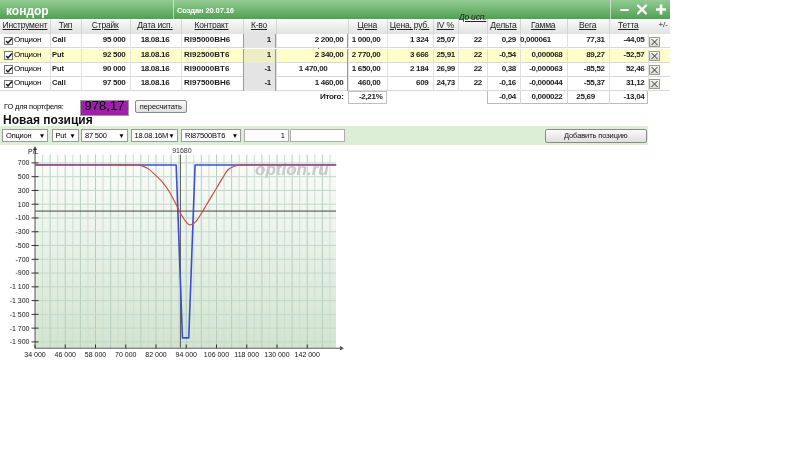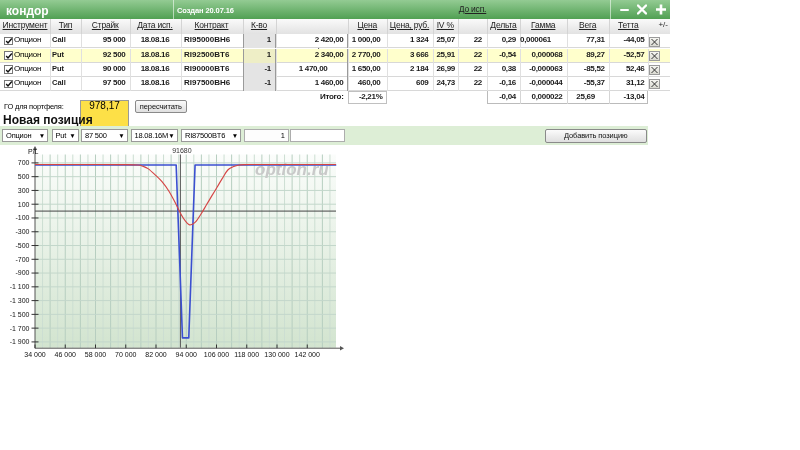--- a/index.html
+++ b/index.html
@@ -36,21 +36,21 @@
   </div>
 <div style="position:absolute;left:348px;top:19px;width:38.5px;height:15px;">
     <div class="hdr" style="line-height:12.5px;">Цена</div>
   </div>
 <div style="position:absolute;left:386.5px;top:19px;width:46.0px;height:15px;">
     <div class="hdr" style="line-height:12.5px;">Цена, руб.</div>
   </div>
 <div style="position:absolute;left:432.5px;top:19px;width:25.5px;height:15px;">
     <div class="hdr" style="line-height:12.5px;">IV %</div>
   </div>
-<div style="position:absolute;left:458px;top:3px;width:29px;height:22px;">
+<div style="position:absolute;left:458px;top:11px;width:29px;height:22px;font-style:italic;">
     <div class="hdr" style="line-height:12.5px;">До исп.</div>
   </div>
 <div style="position:absolute;left:487px;top:19px;width:33px;height:15px;">
     <div class="hdr" style="line-height:12.5px;">Дельта</div>
   </div>
 <div style="position:absolute;left:520px;top:19px;width:46.5px;height:15px;">
     <div class="hdr" style="line-height:12.5px;">Гамма</div>
   </div>
 <div style="position:absolute;left:566.5px;top:19px;width:42.200000000000045px;height:15px;">
     <div class="hdr" style="line-height:12.5px;">Вега</div>
@@ -97,21 +97,21 @@
     </svg>
   </div>
 <div style="position:absolute;left:14px;top:34.3px;width:34px;height:14.2px;font-size:8px;letter-spacing:-0.2px;color:#000;line-height:11.5px;">Опцион</div>
 <div style="position:absolute;left:52px;top:34.3px;width:28px;height:14.2px;font-size:7.5px;font-weight:bold;color:#1a1a1a;line-height:11.5px;">Call</div>
 <div style="position:absolute;left:81px;top:34.3px;width:44.5px;height:14.2px;line-height:11.5px;" class="rt"><span class="num">95 000</span></div>
 <div style="position:absolute;left:129.5px;top:34.3px;width:51px;height:14.2px;text-align:center;line-height:11.5px;"><span class="num">18.08.16</span></div>
 <div style="position:absolute;left:184px;top:34.3px;width:58px;height:14.2px;line-height:11.5px;"><span class="num" style="letter-spacing:0;">RI95000BH6</span></div>
 <div style="position:absolute;left:242.5px;top:34.3px;width:33px;height:14.2px;background:#e4e4e4;border-left:1px solid #9a9a9a;border-right:1px solid #9a9a9a;"></div>
 <div style="position:absolute;left:244px;top:34.3px;width:27px;height:14.2px;text-align:right;line-height:11.5px;"><span class="num">1</span></div>
 <div style="position:absolute;left:275.5px;top:34.3px;width:72.5px;height:14.2px;border-right:1px solid #9a9a9a;"></div>
-<div style="position:absolute;left:280px;top:34.3px;width:63.5px;height:14.2px;text-align:right;line-height:11.5px;"><span class="num">2 420,00</span></div>
+<div style="position:absolute;left:280px;top:34.3px;width:63.5px;height:14.2px;text-align:right;line-height:11.5px;"><span class="num">2 200,00</span></div>
 <div style="position:absolute;left:348px;top:34.3px;width:32.5px;height:14.2px;text-align:right;line-height:11.5px;"><span class="num">1 000,00</span></div>
 <div style="position:absolute;left:386.5px;top:34.3px;width:42.0px;height:14.2px;text-align:right;line-height:11.5px;"><span class="num">1 324</span></div>
 <div style="position:absolute;left:432.5px;top:34.3px;width:22.5px;height:14.2px;text-align:right;line-height:11.5px;"><span class="num">25,07</span></div>
 <div style="position:absolute;left:458px;top:34.3px;width:24px;height:14.2px;text-align:right;line-height:11.5px;"><span class="num">22</span></div>
 <div style="position:absolute;left:487px;top:34.3px;width:29px;height:14.2px;text-align:right;line-height:11.5px;"><span class="num">0,29</span></div>
 <div style="position:absolute;left:520px;top:34.3px;width:42.5px;height:14.2px;text-align:left;line-height:11.5px;"><span class="num">0,000061</span></div>
 <div style="position:absolute;left:566.5px;top:34.3px;width:38.200000000000045px;height:14.2px;text-align:right;line-height:11.5px;"><span class="num">77,31</span></div>
 <div style="position:absolute;left:608.7px;top:34.3px;width:35.799999999999955px;height:14.2px;text-align:right;line-height:11.5px;"><span class="num">-44,05</span></div>
 <div style="position:absolute;left:649.3px;top:36.5px;width:10.8px;height:10.2px;background:linear-gradient(#f6f6f2,#d9d9d1);border:1px solid #9a9a9a;">
     <svg width="9" height="8" viewBox="0 0 9 8" style="position:absolute;left:0;top:0;">
@@ -252,21 +252,21 @@
 <div style="position:absolute;left:348px;top:91.1px;width:34.5px;height:12.5px;text-align:right;line-height:12.5px;"><span class="num">-2,21%</span></div>
 <div style="position:absolute;left:487px;top:91.1px;width:161px;height:12.5px;border:1px solid #bbb;border-top:none;"></div>
 <div style="position:absolute;left:520px;top:91.1px;width:1px;height:12.5px;border-left:1px solid #d5d5d5;"></div>
 <div style="position:absolute;left:566.5px;top:91.1px;width:1px;height:12.5px;border-left:1px solid #d5d5d5;"></div>
 <div style="position:absolute;left:608.7px;top:91.1px;width:1px;height:12.5px;border-left:1px solid #d5d5d5;"></div>
 <div style="position:absolute;left:487px;top:91.1px;width:29px;height:12.5px;text-align:right;line-height:12.5px;"><span class="num">-0,04</span></div>
 <div style="position:absolute;left:520px;top:91.1px;width:42.5px;height:12.5px;text-align:right;line-height:12.5px;"><span class="num">0,000022</span></div>
 <div style="position:absolute;left:566.5px;top:91.1px;width:38.200000000000045px;height:12.5px;text-align:center;line-height:12.5px;"><span class="num">25,69</span></div>
 <div style="position:absolute;left:608.7px;top:91.1px;width:35.799999999999955px;height:12.5px;text-align:right;line-height:12.5px;"><span class="num">-13,04</span></div>
 <div style="position:absolute;left:4px;top:101px;width:120px;height:11px;font-size:7.5px;color:#000;line-height:11px;letter-spacing:-0.2px;">ГО для портфеля:</div>
-<div style="position:absolute;left:80px;top:100px;width:49px;height:28px;background:#fde047;border:1px solid #9a9a9a;font-size:10px;text-align:center;line-height:10px;">978,17</div>
+<div style="position:absolute;left:80px;top:100px;width:49px;height:16px;background:#a21caf;border:1px solid #9a9a9a;font-size:13px;text-align:center;line-height:10px;">978,17</div>
 <div style="position:absolute;left:134.5px;top:100px;width:52.5px;height:12.5px;">
     <div class="btn" style="width:100%;height:100%;line-height:11px;">пересчитать</div>
   </div>
 <div style="position:absolute;left:3px;top:113.5px;width:200px;height:13px;font-size:12px;font-weight:bold;color:#111;line-height:12px;">Новая позиция</div>
 <div style="position:absolute;left:0px;top:125.5px;width:648px;height:19px;background:#ddeed6;"></div>
 <div class="sel" style="left:2px;top:128.5px;width:46px;">
     <div style="position:absolute;left:3px;top:0;line-height:12px;">Опцион</div>
     <div class="sela">▼</div>
   </div>
 <div class="sel" style="left:51.5px;top:128.5px;width:27px;">

